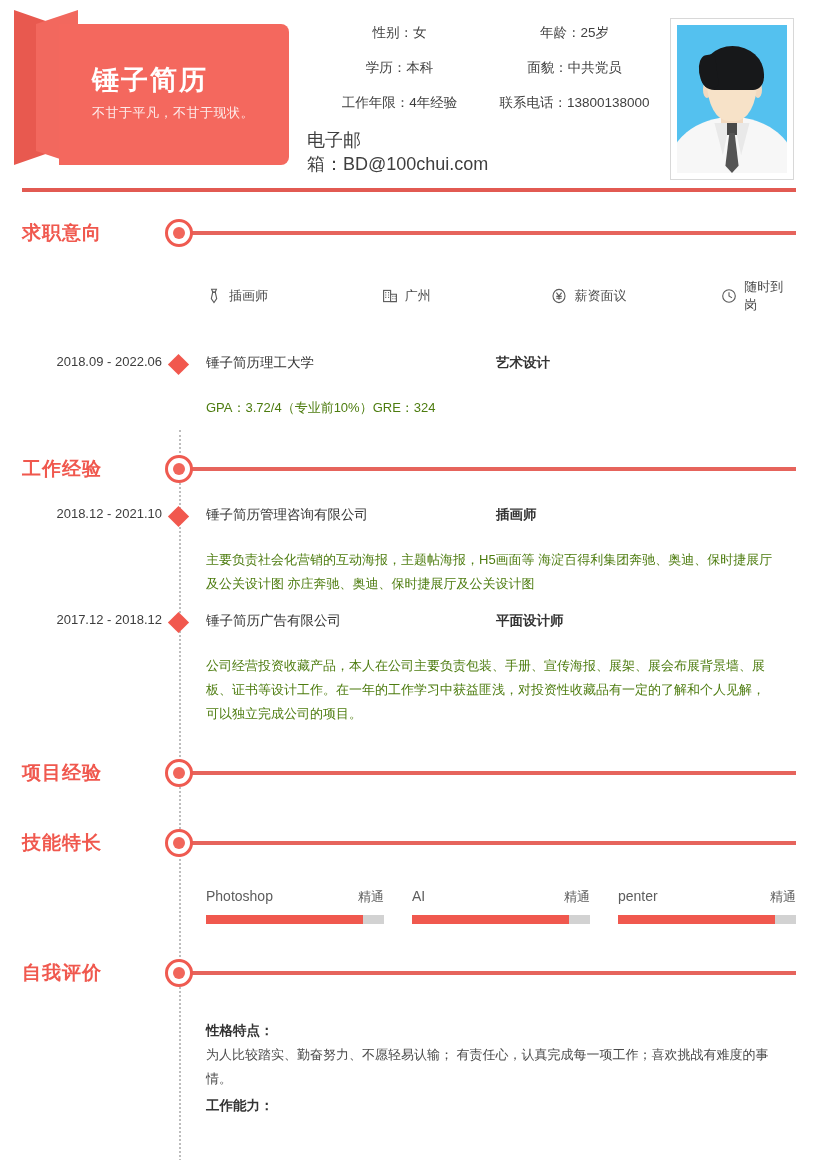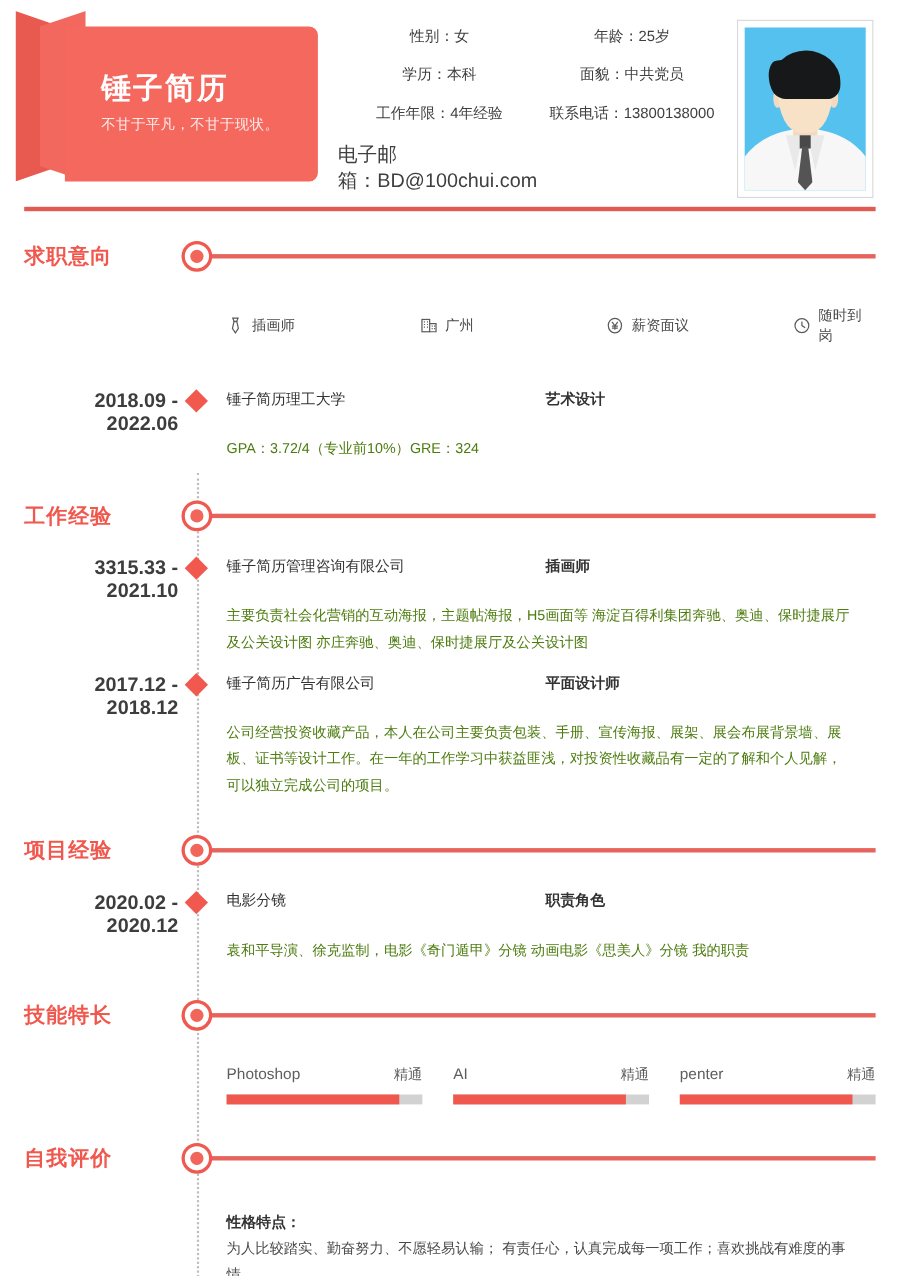--- a/index.html
+++ b/index.html
@@ -91,21 +91,21 @@
   }
   .sec-marker i { width: 12px; height: 12px; border-radius: 50%; background: #f1655b; display:block; }
   .sec-rule {
     position: absolute; left: 192px; top: 21px; right: 24px; height: 3.5px;
     background: #e6645c;
   }
 
   .entry { position: relative; padding-left: 206px; }
   .entry-date {
     position: absolute; left: 22px; top: 0; width: 140px;
-    text-align: right; font-size: 18px; font-weight: bold; color: #3d3d3d;
+    text-align: right; font-size: 13px; font-weight: normal; color: #3d3d3d;
   }
   .entry-diamond {
     position: absolute; left: 171px; top: 3px; width: 15px; height: 15px;
     background: #f1584e; transform: rotate(45deg); z-index: 3;
   }
   .entry-titlerow { display: flex; align-items: baseline; }
   .entry-org { font-size: 13.5px; font-weight: normal; color: #333; flex: 0 0 290px; }
   .entry-role { font-size: 13.5px; font-weight: bold; color: #333; }
   .entry-desc { font-size: 13px; color: #4d7c0f; line-height: 1.85; padding-right: 44px; margin-top: 24px; }
 
@@ -242,21 +242,21 @@
 
     <div class="section" style="padding-top:26px;">
       <div class="sec-head">
         <div class="sec-label">工作经验</div>
         <div class="sec-marker">
             <i></i>
           </div>
         <div class="sec-rule"></div>
       </div>
       <div class="entry" style="margin-top:14px;">
-        <div class="entry-date">3315.33 - 2021.10</div>
+        <div class="entry-date">2018.12 - 2021.10</div>
         <div class="entry-diamond"></div>
         <div class="entry-titlerow">
           <div class="entry-org">锤子简历管理咨询有限公司</div>
           <div class="entry-role">插画师</div>
         </div>
         <div class="entry-desc">主要负责社会化营销的互动海报，主题帖海报，H5画面等 海淀百得利集团奔驰、奥迪、保时捷展厅及公关设计图 亦庄奔驰、奥迪、保时捷展厅及公关设计图</div>
       </div>
       <div class="entry" style="margin-top:16px;">
         <div class="entry-date">2017.12 - 2018.12</div>
         <div class="entry-diamond"></div>
@@ -269,29 +269,20 @@
     </div>
 
     <div class="section" style="padding-top:24px;">
       <div class="sec-head">
         <div class="sec-label">项目经验</div>
         <div class="sec-marker">
             <i></i>
           </div>
         <div class="sec-rule"></div>
       </div>
-      <div class="entry" style="margin-top:14px;">
-        <div class="entry-date">2020.02 - 2020.12</div>
-        <div class="entry-diamond"></div>
-        <div class="entry-titlerow">
-          <div class="entry-org">电影分镜</div>
-          <div class="entry-role">职责角色</div>
-        </div>
-        <div class="entry-desc">袁和平导演、徐克监制，电影《奇门遁甲》分镜 动画电影《思美人》分镜 我的职责</div>
-      </div>
     </div>
 
     <div class="section" style="padding-top:24px;">
       <div class="sec-head">
         <div class="sec-label">技能特长</div>
         <div class="sec-marker">
             <i></i>
           </div>
         <div class="sec-rule"></div>
       </div>

